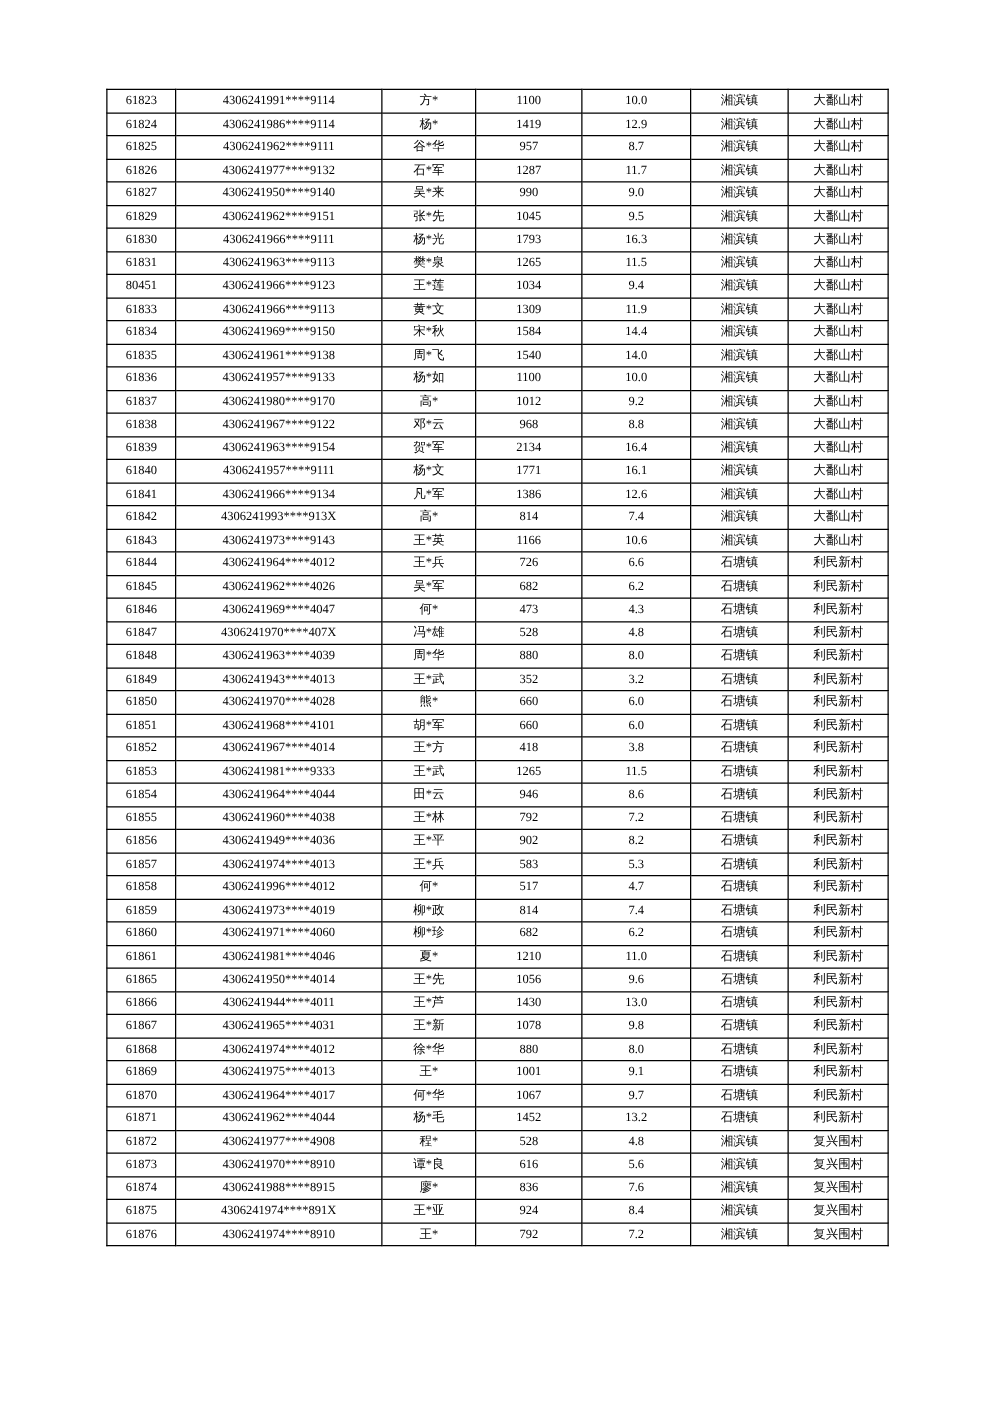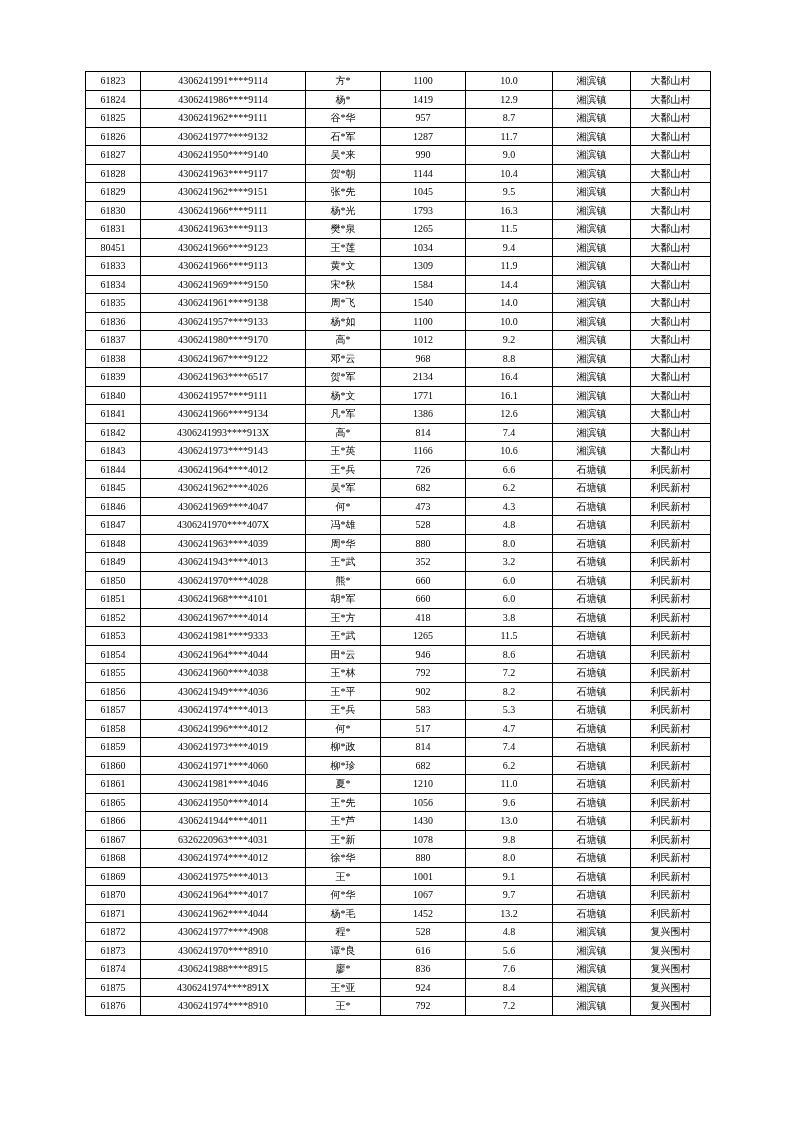--- a/index.html
+++ b/index.html
@@ -89,29 +89,20 @@
         <tr>
           <td class="cell-serial">61827</td>
           <td class="cell-id_number">4306241950****9140</td>
           <td class="cell-name">吴*来</td>
           <td class="cell-amount">990</td>
           <td class="cell-rate">9.0</td>
           <td class="cell-town">湘滨镇</td>
           <td class="cell-village">大鄱山村</td>
         </tr>
         <tr>
-          <td class="cell-serial">61828</td>
-          <td class="cell-id_number">4306241963****9117</td>
-          <td class="cell-name">贺*朝</td>
-          <td class="cell-amount">1144</td>
-          <td class="cell-rate">10.4</td>
-          <td class="cell-town">湘滨镇</td>
-          <td class="cell-village">大鄱山村</td>
-        </tr>
-        <tr>
           <td class="cell-serial">61829</td>
           <td class="cell-id_number">4306241962****9151</td>
           <td class="cell-name">张*先</td>
           <td class="cell-amount">1045</td>
           <td class="cell-rate">9.5</td>
           <td class="cell-town">湘滨镇</td>
           <td class="cell-village">大鄱山村</td>
         </tr>
         <tr>
           <td class="cell-serial">61830</td>
@@ -189,21 +180,21 @@
           <td class="cell-serial">61838</td>
           <td class="cell-id_number">4306241967****9122</td>
           <td class="cell-name">邓*云</td>
           <td class="cell-amount">968</td>
           <td class="cell-rate">8.8</td>
           <td class="cell-town">湘滨镇</td>
           <td class="cell-village">大鄱山村</td>
         </tr>
         <tr>
           <td class="cell-serial">61839</td>
-          <td class="cell-id_number">4306241963****6517</td>
+          <td class="cell-id_number">4306241963****9154</td>
           <td class="cell-name">贺*军</td>
           <td class="cell-amount">2134</td>
           <td class="cell-rate">16.4</td>
           <td class="cell-town">湘滨镇</td>
           <td class="cell-village">大鄱山村</td>
         </tr>
         <tr>
           <td class="cell-serial">61840</td>
           <td class="cell-id_number">4306241957****9111</td>
           <td class="cell-name">杨*文</td>
@@ -414,21 +405,21 @@
           <td class="cell-serial">61866</td>
           <td class="cell-id_number">4306241944****4011</td>
           <td class="cell-name">王*芦</td>
           <td class="cell-amount">1430</td>
           <td class="cell-rate">13.0</td>
           <td class="cell-town">石塘镇</td>
           <td class="cell-village">利民新村</td>
         </tr>
         <tr>
           <td class="cell-serial">61867</td>
-          <td class="cell-id_number">6326220963****4031</td>
+          <td class="cell-id_number">4306241965****4031</td>
           <td class="cell-name">王*新</td>
           <td class="cell-amount">1078</td>
           <td class="cell-rate">9.8</td>
           <td class="cell-town">石塘镇</td>
           <td class="cell-village">利民新村</td>
         </tr>
         <tr>
           <td class="cell-serial">61868</td>
           <td class="cell-id_number">4306241974****4012</td>
           <td class="cell-name">徐*华</td>

